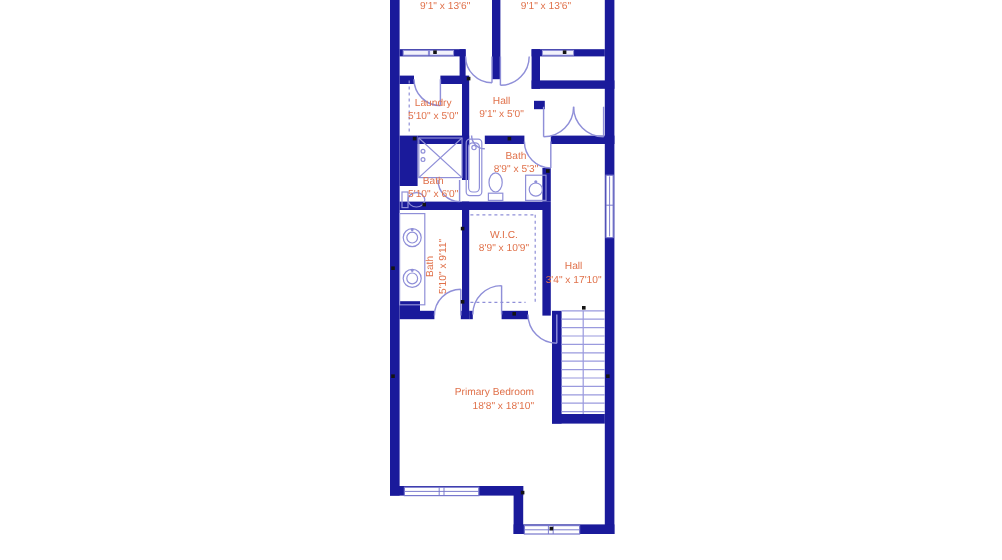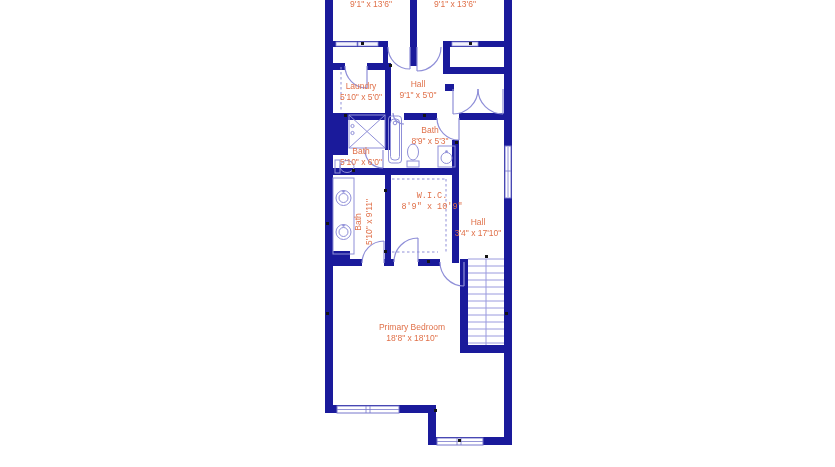--- a/index.html
+++ b/index.html
@@ -178,33 +178,33 @@
   <div class="room-label" style="left:430px;top:136px;">
     <div class="room-name">Bath</div>
     <div class="room-dims">8'9" x 5'3"</div>
   </div>
 
   <div class="room-label" style="left:361px;top:157px;">
     <div class="room-name">Bath</div>
     <div class="room-dims">5'10" x 6'0"</div>
   </div>
 
-  <div class="room-label" style="left:432px;top:202px;font-family:Liberation Mono, monospace;">
+  <div class="room-label" style="left:420px;top:202px;">
     <div class="room-name">W.I.C.</div>
     <div class="room-dims">8'9" x 10'9"</div>
   </div>
 
   <div class="room-label vertical" style="left:364px;top:222px;">
     <div class="room-name">Bath</div>
     <div class="room-dims">5'10" x 9'11"</div>
   </div>
 
   <div class="room-label" style="left:478px;top:228px;">
     <div class="room-name">Hall</div>
     <div class="room-dims">3'4" x 17'10"</div>
   </div>
 
-  <div class="room-label" style="left:412px;top:333px;">
+  <div class="room-label" style="left:412px;top:333px;text-align:right;">
     <div class="room-name">Primary Bedroom</div>
     <div class="room-dims">18'8" x 18'10"</div>
   </div>
 
 </div>
 
 </body></html>

